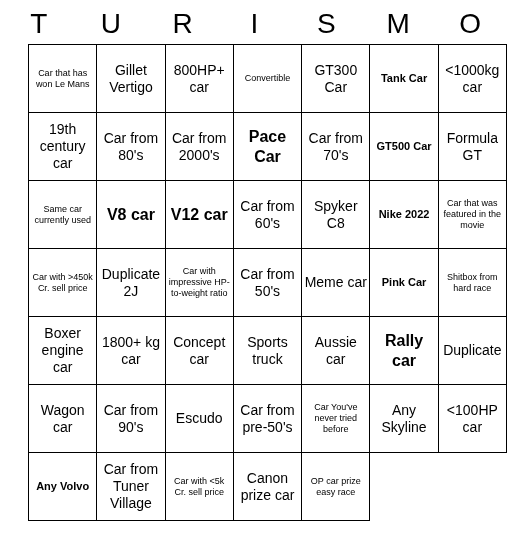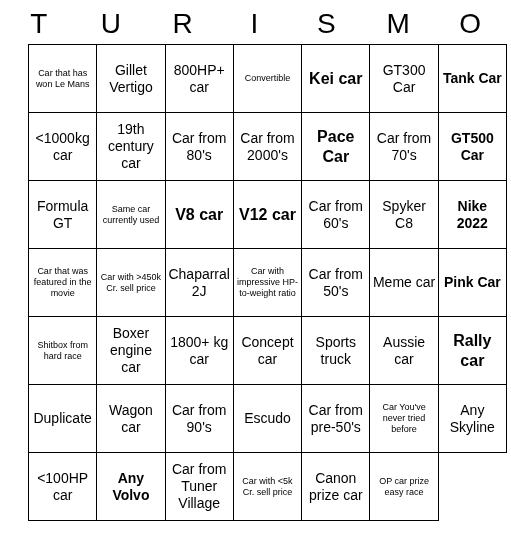--- a/index.html
+++ b/index.html
@@ -43,21 +43,21 @@
       min-height: 68px;
       font-size: 14px;
       line-height: 1.2;
       word-break: break-word;
     }
     .cell.large {
       font-size: 16px;
       font-weight: bold;
     }
     .cell.medium {
-      font-size: 14px;
+      font-size: 11px;
       font-weight: bold;
     }
     .cell.small {
       font-size: 9px;
     }
   </style>
 </head>
 <body>
 
 <div class="bingo-container">
@@ -68,40 +68,39 @@
       <div class="header-cell">I</div>
       <div class="header-cell">S</div>
       <div class="header-cell">M</div>
       <div class="header-cell">O</div>
     </div>
   <div class="grid">
   <div class="cell small">Car that has won Le Mans</div>
       <div class="cell">Gillet Vertigo</div>
       <div class="cell">800HP+ car</div>
       <div class="cell small">Convertible</div>
-      <div class="cell large">Kei car</div>
       <div class="cell">GT300 Car</div>
       <div class="cell medium">Tank Car</div>
       <div class="cell">&lt;1000kg car</div>
       <div class="cell">19th century car</div>
       <div class="cell">Car from 80's</div>
       <div class="cell">Car from 2000's</div>
       <div class="cell large">Pace Car</div>
       <div class="cell">Car from 70's</div>
       <div class="cell medium">GT500 Car</div>
       <div class="cell">Formula GT</div>
       <div class="cell small">Same car currently used</div>
       <div class="cell large">V8 car</div>
       <div class="cell large">V12 car</div>
       <div class="cell">Car from 60's</div>
       <div class="cell">Spyker C8</div>
       <div class="cell medium">Nike 2022</div>
       <div class="cell small">Car that was featured in the movie</div>
       <div class="cell small">Car with &gt;450k Cr. sell price</div>
-      <div class="cell">Chaparral 2J</div>
+      <div class="cell">Duplicate 2J</div>
       <div class="cell small">Car with impressive HP-to-weight ratio</div>
       <div class="cell">Car from 50's</div>
       <div class="cell">Meme car</div>
       <div class="cell medium">Pink Car</div>
       <div class="cell small">Shitbox from hard race</div>
       <div class="cell">Boxer engine car</div>
       <div class="cell">1800+ kg car</div>
       <div class="cell">Concept car</div>
       <div class="cell">Sports truck</div>
       <div class="cell">Aussie car</div>

